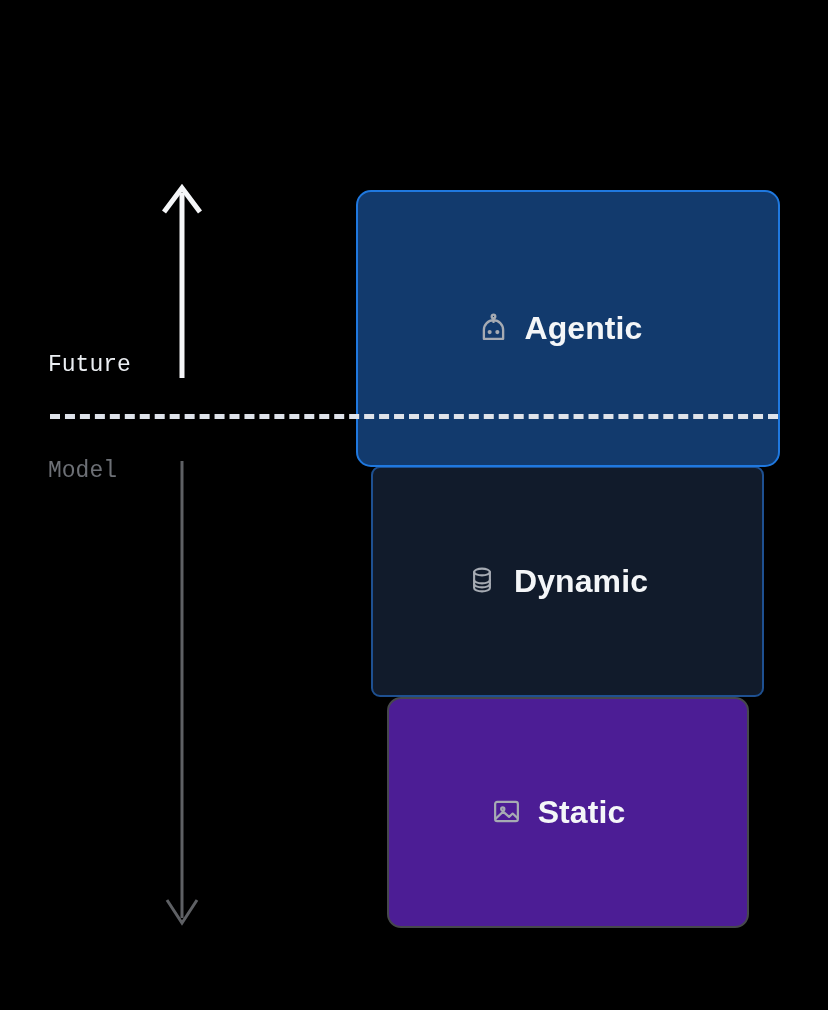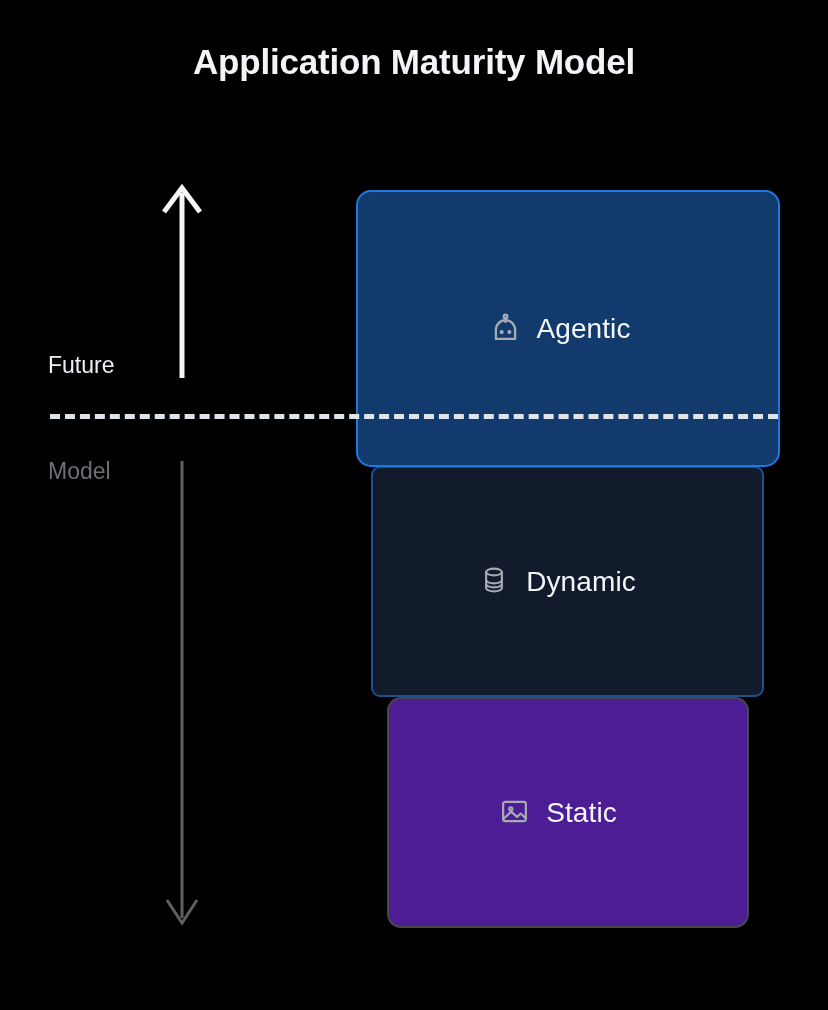--- a/index.html
+++ b/index.html
@@ -44,21 +44,21 @@
     left: 0;
     top: 0;
     width: 828px;
     height: 1010px;
     pointer-events: none;
   }
 
   .axis-label {
     position: absolute;
     font-size: 23px;
-    font-family: Liberation Sans, sans-serif;
+    font-family: Liberation Mono, monospace;
     white-space: nowrap;
   }
   .axis-label.future {
     left: 48px;
     top: 352px;
     color: #eceff3;
   }
   .axis-label.past {
     left: 48px;
     top: 458px;
@@ -83,25 +83,26 @@
     align-items: center;
     justify-content: center;
   }
   .tier-inner {
     display: flex;
     align-items: center;
     gap: 14px;
     transform: translateX(-12px);
   }
   .tier-label {
-    font-size: 28px;
+    font-size: 32px;
     font-family: "Liberation Sans", sans-serif;
     color: #f4f6f8;
     white-space: nowrap;
     letter-spacing: 0.1px;
+    font-weight: bold;
   }
   .tier-icon {
     display: block;
     width: 33px;
     height: 33px;
     color: #a6abb3;
     flex: 0 0 auto;
   }
   .tier-icon svg { display: block; }
 
@@ -137,21 +138,20 @@
   }
   .tier-agentic .tier-inner { transform: translateX(-8px); }
   .tier-dynamic .tier-inner { transform: translateX(-10px); }
   .tier-static  .tier-inner { transform: translateX(-10px); }
 </style>
 </head>
 <body>
 
 <div id="canvas">
 
-  <div class="title">Application Maturity Model</div>
 
   <div class="axis-layer">
     <svg width="828" height="1010" viewBox="0 0 828 1010">
       <g>
         <line x1="182" y1="193" x2="182" y2="378" stroke="#f5f6f8" stroke-width="5" stroke-linecap="butt"></line>
         <polyline points="164,212 182,188 200,212" fill="none" stroke="#f5f6f8" stroke-width="5" stroke-linecap="butt" stroke-linejoin="miter"></polyline>
       </g>
       <g>
         <line x1="182" y1="461" x2="182" y2="918" stroke="#5e6064" stroke-width="3" stroke-linecap="butt"></line>
         <polyline points="167,900 182,923 197,900" fill="none" stroke="#5e6064" stroke-width="3" stroke-linecap="butt" stroke-linejoin="miter"></polyline>

